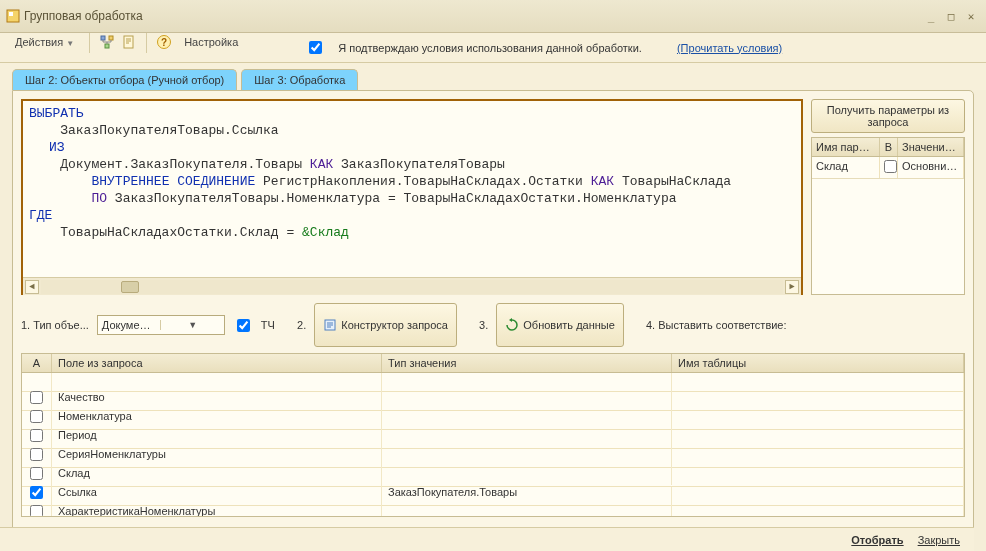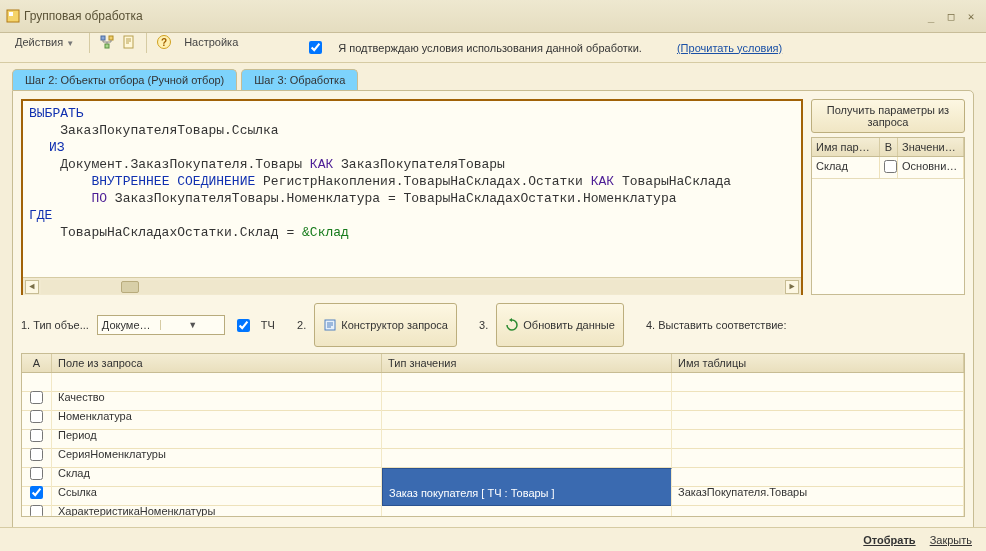--- a/index.html
+++ b/index.html
@@ -246,21 +246,21 @@
   .lrow .col-a input { margin: 0; }
   .cell-selected {
     background: #3a6ab0;
     color: #fff;
     border: 1px solid #2a5290;
   }
 
   
   .footer {
     position: absolute;
-    left: 0; right: 0; bottom: 0;
+    left: 0; right: 12px; bottom: 0;
     height: 24px;
     display: flex;
     align-items: center;
     justify-content: flex-end;
     padding: 0 14px;
     gap: 14px;
     background: #f7f0da;
     border-top: 1px solid #d6cba3;
   }
   .footer .link { text-decoration: underline; cursor: default; }
@@ -430,21 +430,20 @@
         </div>
         <div class="lrow">
           <div class="col-a"><input type="checkbox" style=""></div>
           <div class="col-field">Склад</div>
           <div class="col-type"></div>
           <div class="col-tbl"></div>
         </div>
         <div class="lrow">
           <div class="col-a"><input type="checkbox" checked="" style=""></div>
           <div class="col-field">Ссылка</div>
-          <div class="col-type cell-selected">Заказ покупателя [ ТЧ : Товары ]</div>
           <div class="col-tbl">ЗаказПокупателя.Товары</div>
         </div>
         <div class="lrow">
           <div class="col-a"><input type="checkbox" style=""></div>
           <div class="col-field">ХарактеристикаНоменклатуры</div>
           <div class="col-type"></div>
           <div class="col-tbl"></div>
         </div>
       </div>
   </div>

